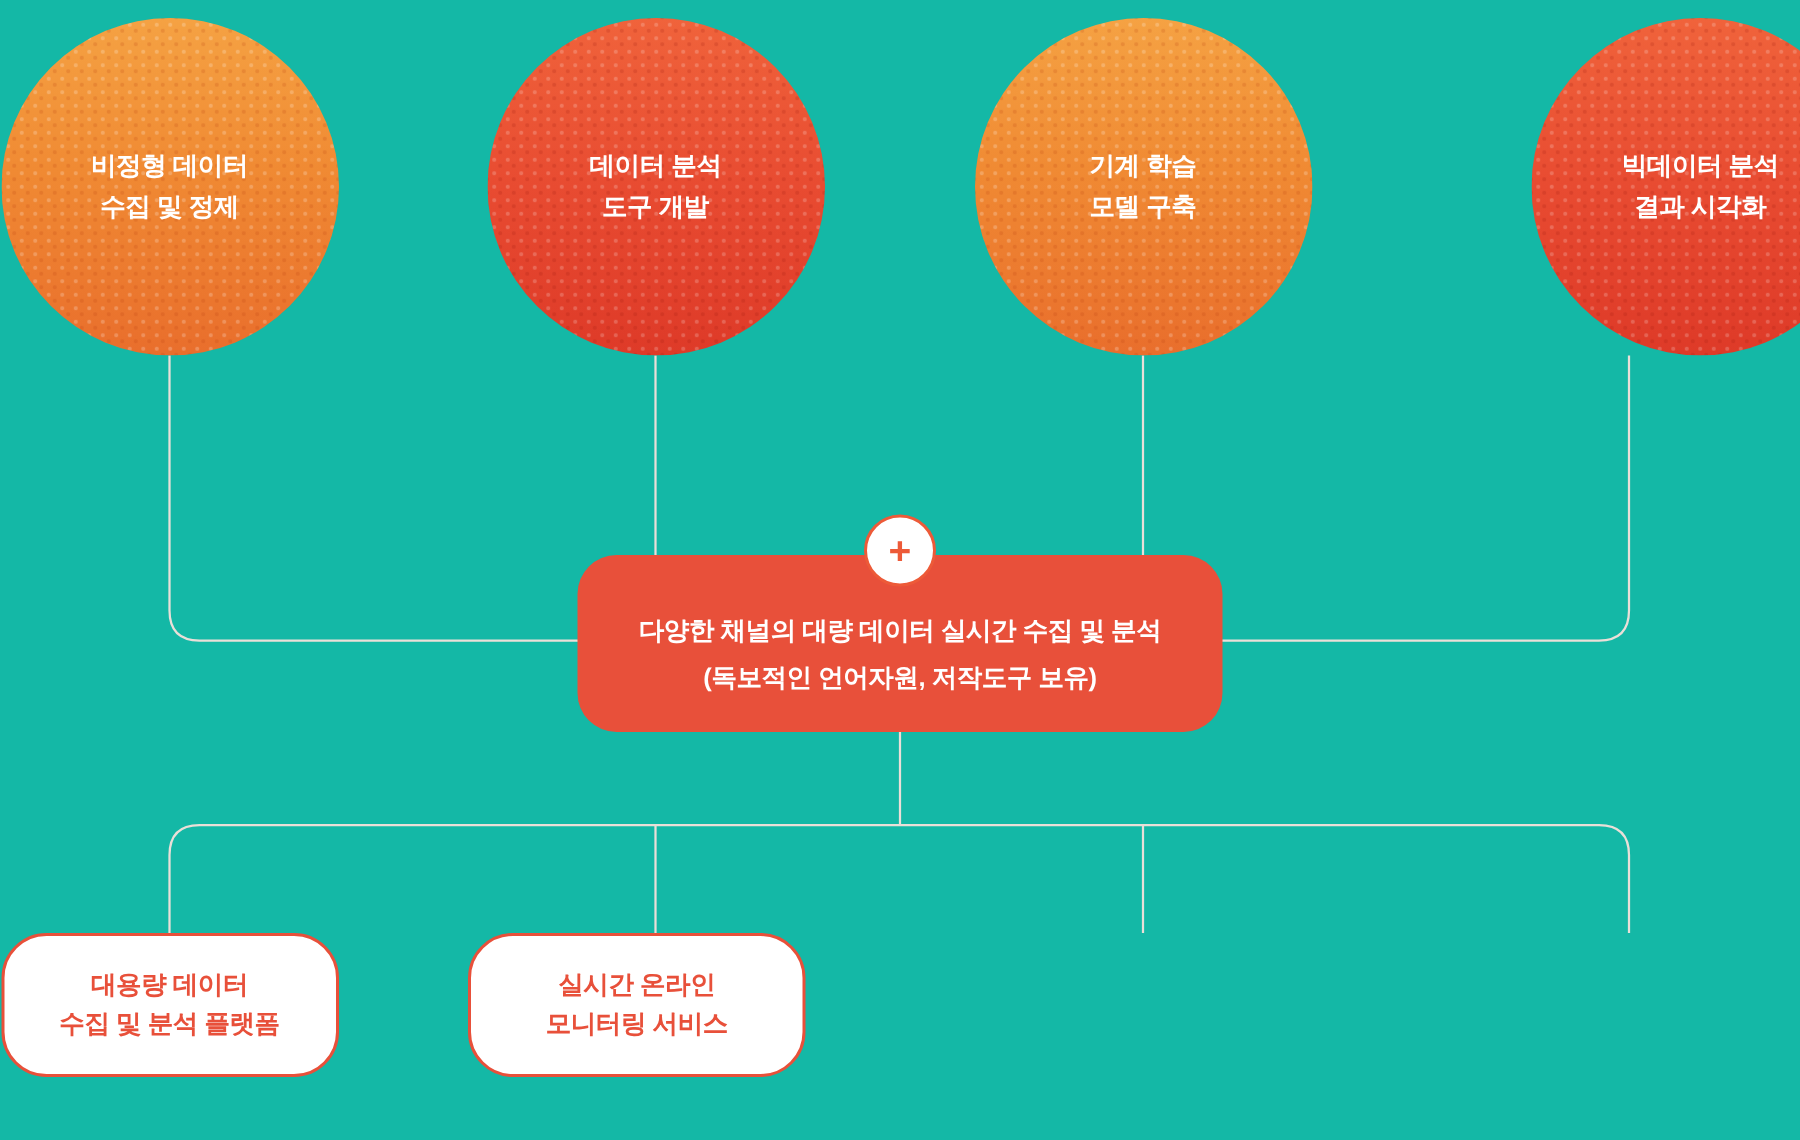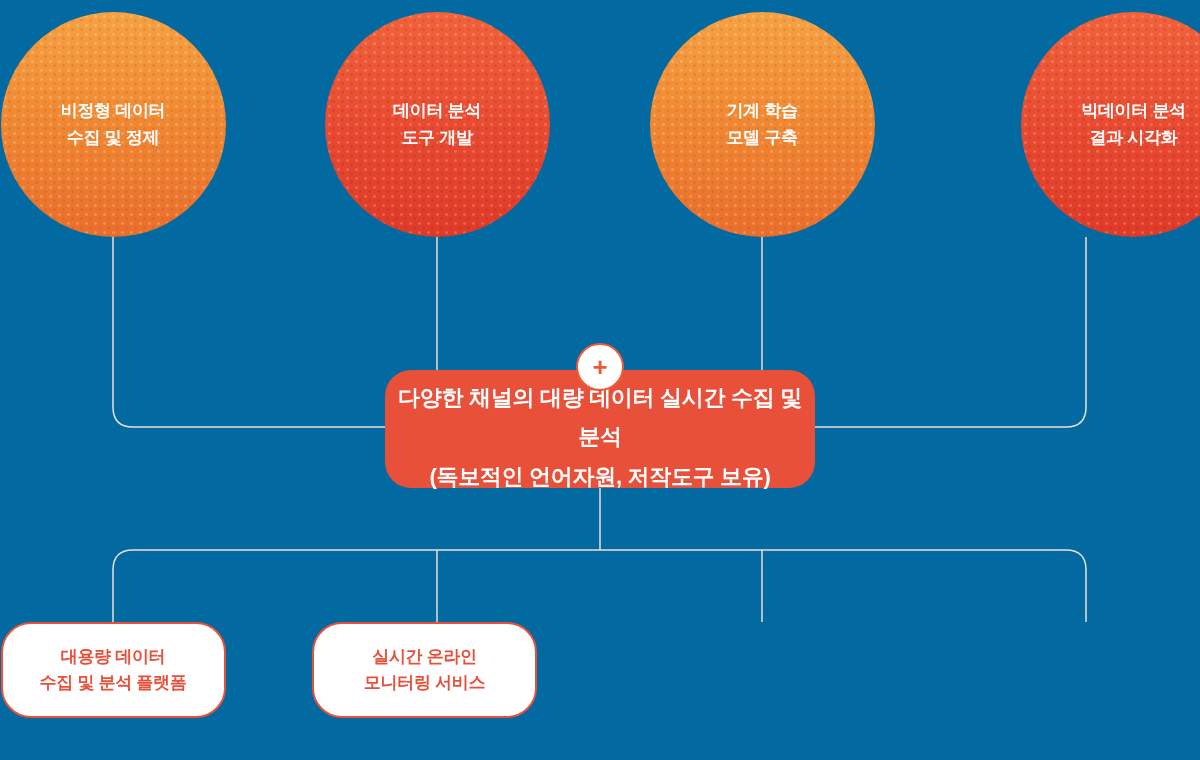--- a/index.html
+++ b/index.html
@@ -4,21 +4,21 @@
 <style>
   * { margin: 0; padding: 0; box-sizing: border-box; }
   html, body { background: #ffffff; }
   body {
     font-family: "Liberation Sans", "DejaVu Sans", sans-serif;
   }
   .stage {
     position: relative;
     width: 1200px;
     height: 760px;
-    background: #0369a1;
+    background: #14b8a6;
     overflow: hidden;
   }
   .connectors {
     position: absolute;
     inset: 0;
     z-index: 1;
   }
   .connectors path {
     fill: none;
     stroke: #EADFD8;
@@ -72,21 +72,21 @@
     width: 430px;
     height: 118px;
     background: #E8503A;
     border-radius: 26px;
     display: flex;
     flex-direction: column;
     align-items: center;
     justify-content: center;
     padding-top: 16px;
     color: #ffffff;
-    font-size: 22px;
+    font-size: 17px;
     font-weight: 700;
     line-height: 1.8;
     text-align: center;
     z-index: 3;
     letter-spacing: -0.3px;
   }
   .plus-badge {
     position: absolute;
     left: 576px;
     top: 343px;

